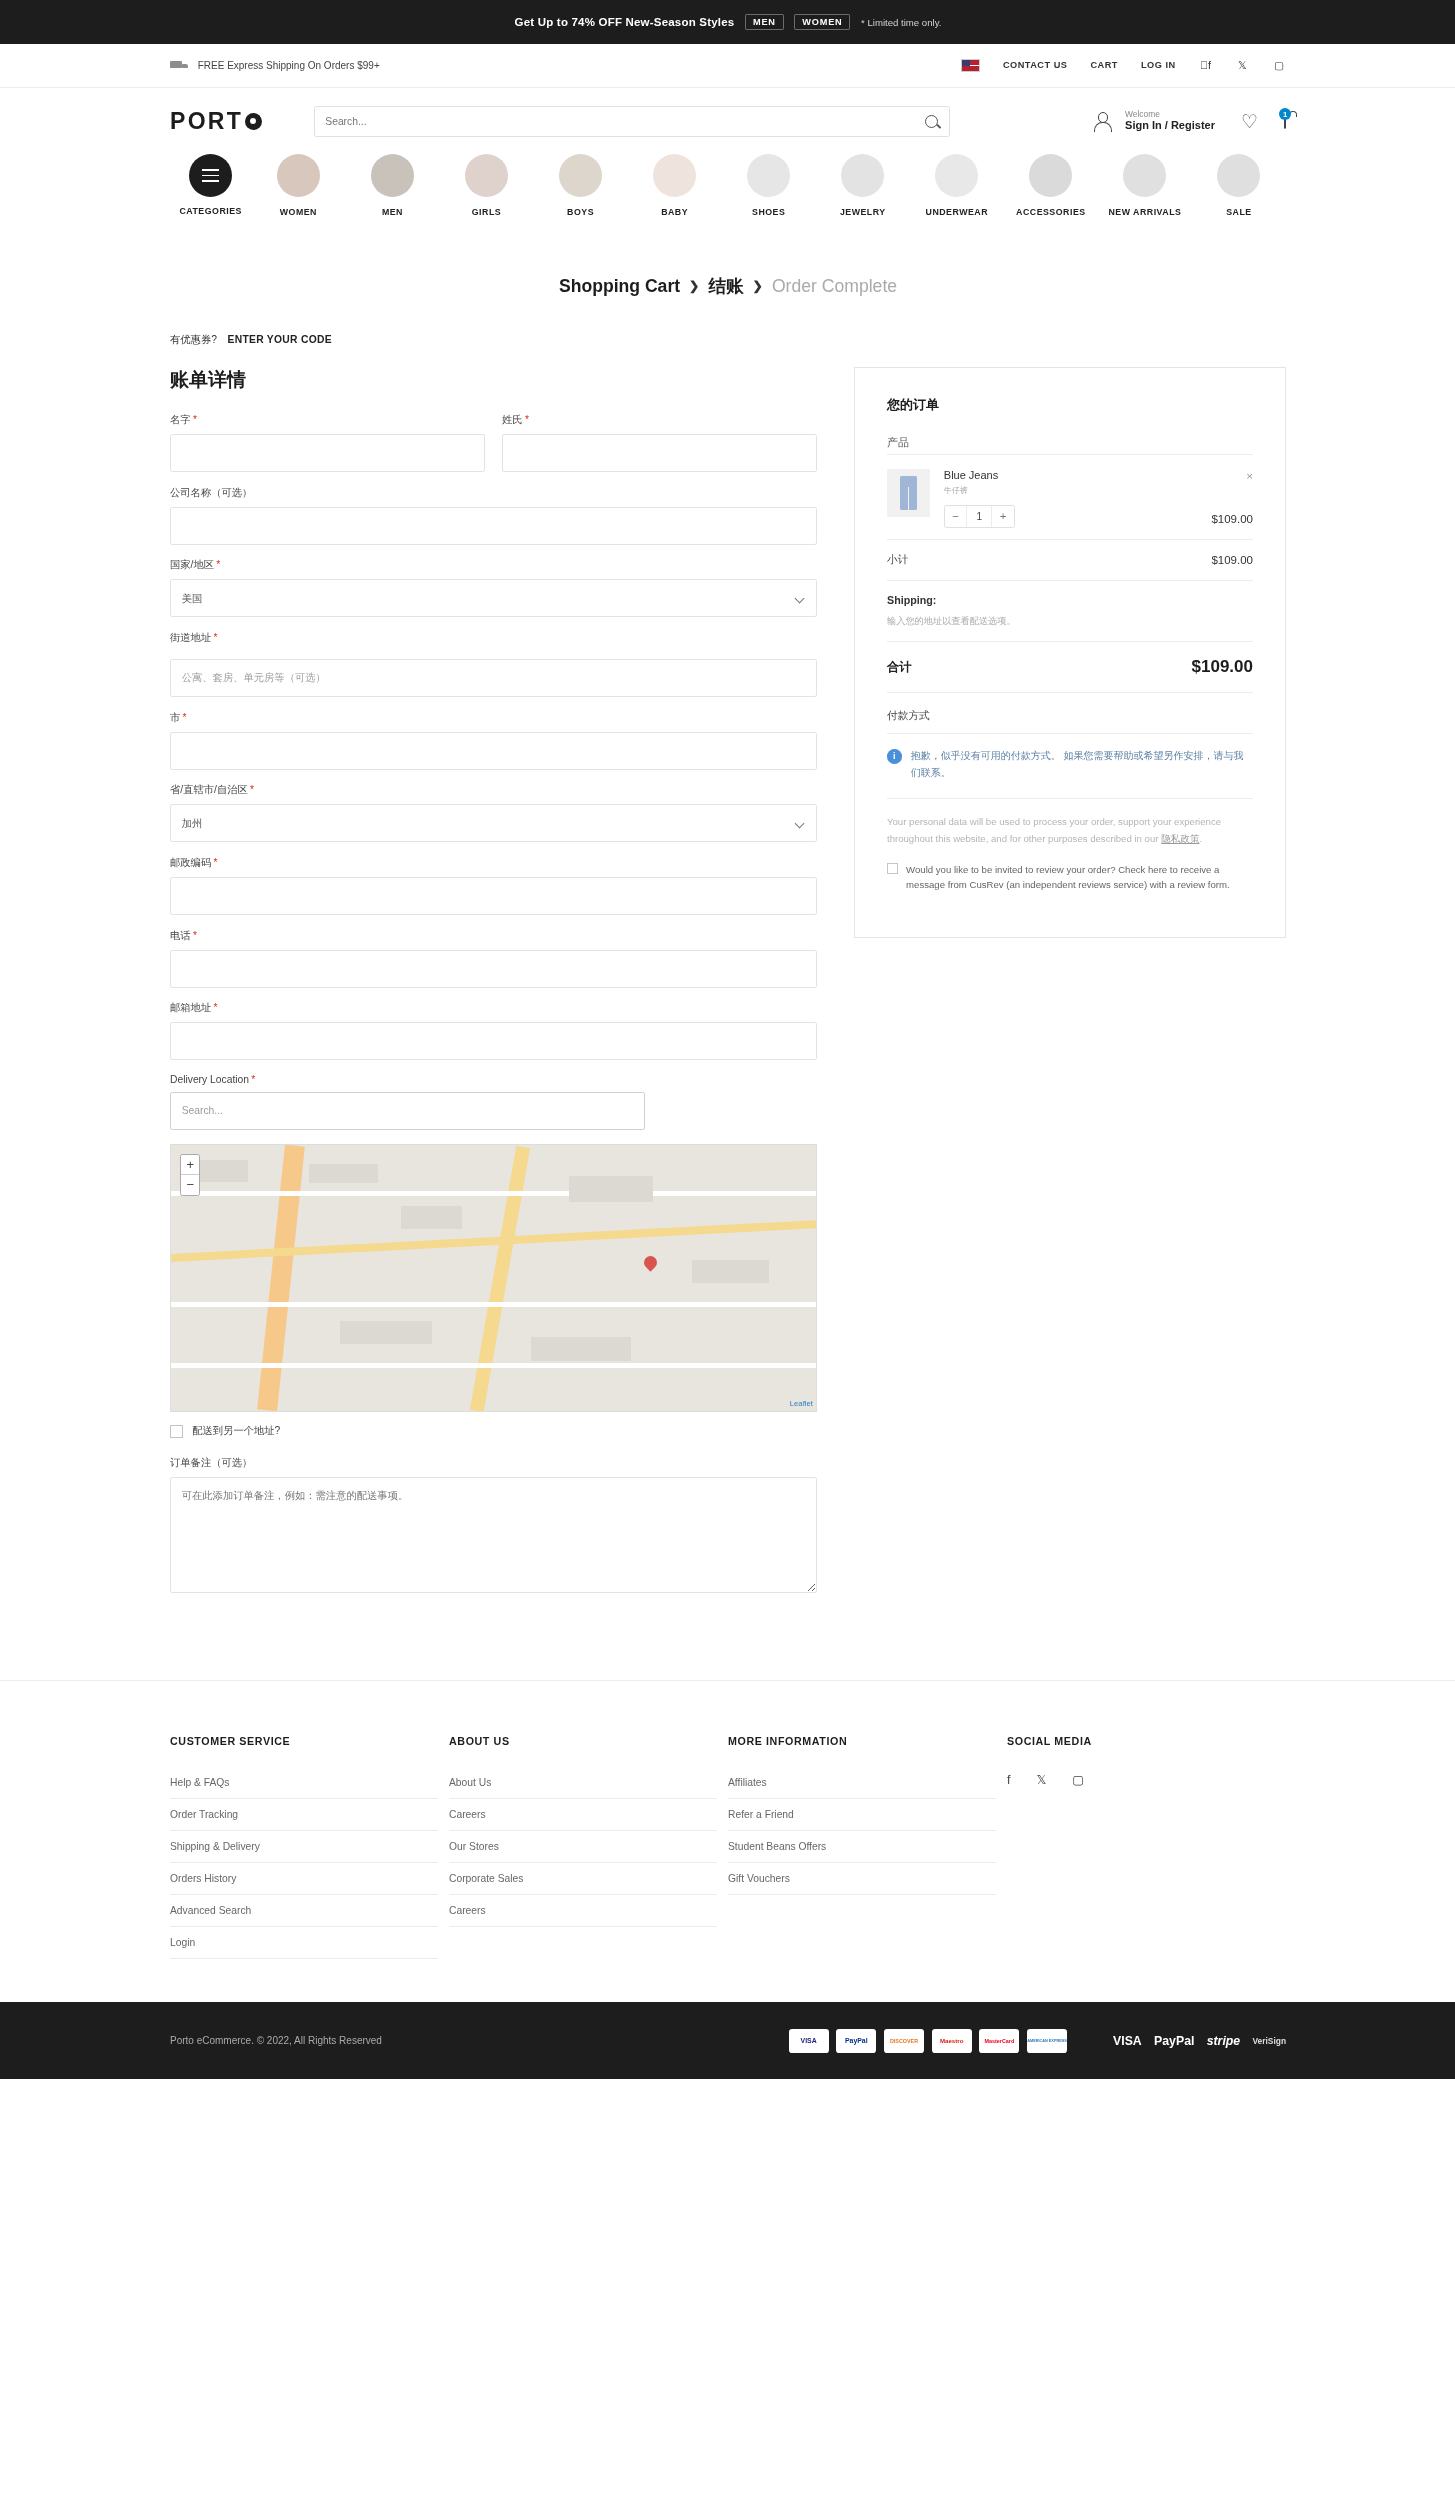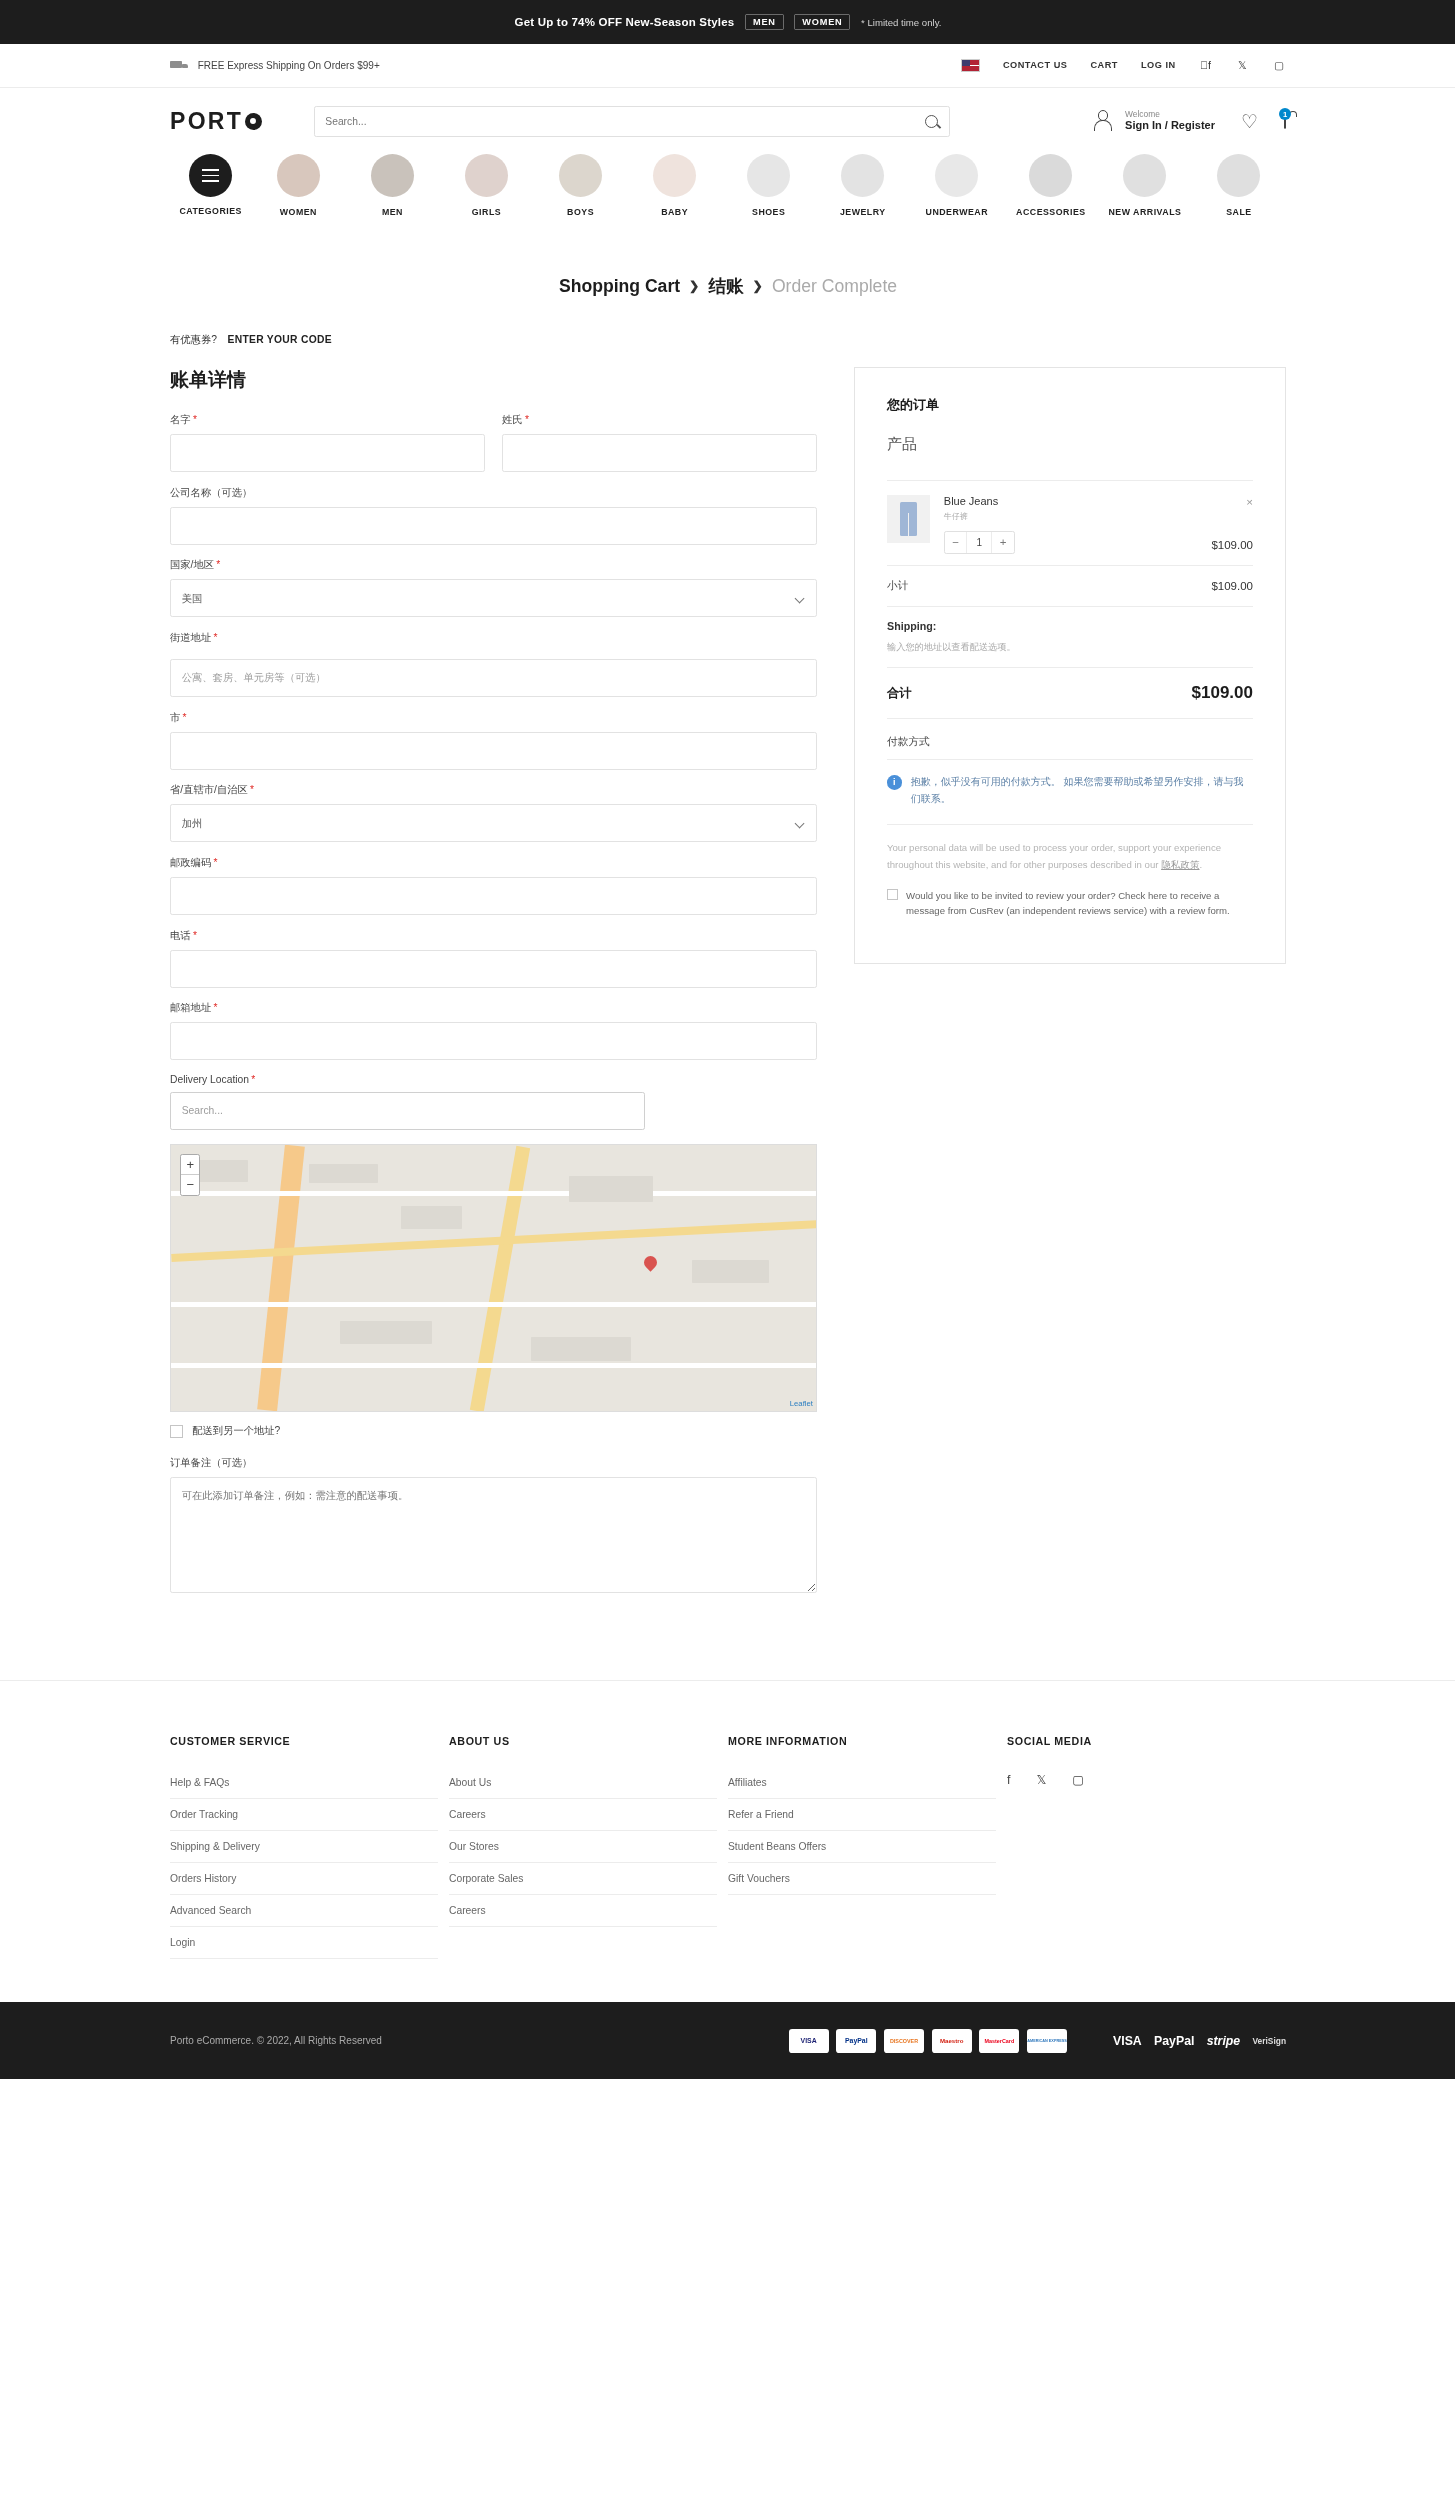--- a/index.html
+++ b/index.html
@@ -105,21 +105,21 @@
   }
   .search-ico {
     width: 13px; height: 13px; border: 1.5px solid #555; border-radius: 50%;
     position: relative; cursor: pointer;
   }
   .search-ico:after {
     content: ""; position: absolute; width: 1.5px; height: 5.4px; background: #555;
     right: -2.3px; bottom: -3.1px; transform: rotate(-45deg);
   }
   .header-right { margin-left: auto; display: flex; align-items: center; gap: 26px; }
-  .acct { display: flex; gap: 13px; cursor: pointer; }
+  .acct { display: flex; align-items: center; gap: 13px; cursor: pointer; }
   .acct .person {
     width: 20.7px; height: 20.7px; position: relative;
   }
   .acct .person:before {
     content: ""; position: absolute; left: 6.1px; top: 1.5px; width: 8.4px; height: 8.4px;
     border: 1.5px solid #444; border-radius: 50%;
   }
   .acct .person:after {
     content: ""; position: absolute; left: 2.3px; top: 11.5px; width: 16px; height: 9.2px;
     border: 1.5px solid #444; border-bottom: none; border-radius: 8.4px 8.4px 0 0;
@@ -278,21 +278,21 @@
     width: 647px; height: 116px; margin-top: 6.9px; padding: 10.7px;
     border: 0.8px solid #e2e2e2; border-radius: 2.3px; resize: vertical;
     font-size: 10.3px; color: #555; font-family: "Liberation Sans", sans-serif; outline: none;
   }
 
   
   .order-col {
     width: 457px; border: 0.8px solid #e4e4e4; padding: 27.6px 32px; background: #fff;
   }
   .order-title { font-size: 13px; font-weight: bold; color: #1d1d1d; margin-bottom: 21.5px; }
-  .order-head { font-size: 15px; color: #555; padding-bottom: 26px; border-bottom: 0.8px solid #ececec; }
+  .order-head { font-size: 11px; color: #555; padding-bottom: 4px; border-bottom: 0.8px solid #ececec; }
   .prod-row { display: flex; padding: 13.8px 0 10.7px 0; border-bottom: 0.8px solid #ececec; position: relative; }
   .prod-thumb {
     width: 43px; height: 48px; background: #f1f1f1; margin-right: 13.8px;
     display: flex; align-items: center; justify-content: center;
   }
   .jeans {
     width: 17px; height: 34px; background: #9fb6d6; border-radius: 1.5px; position: relative;
   }
   .jeans:after {
     content: ""; position: absolute; left: 7.7px; top: 10.7px; width: 1.5px; height: 23px; background: #f1f1f1;

